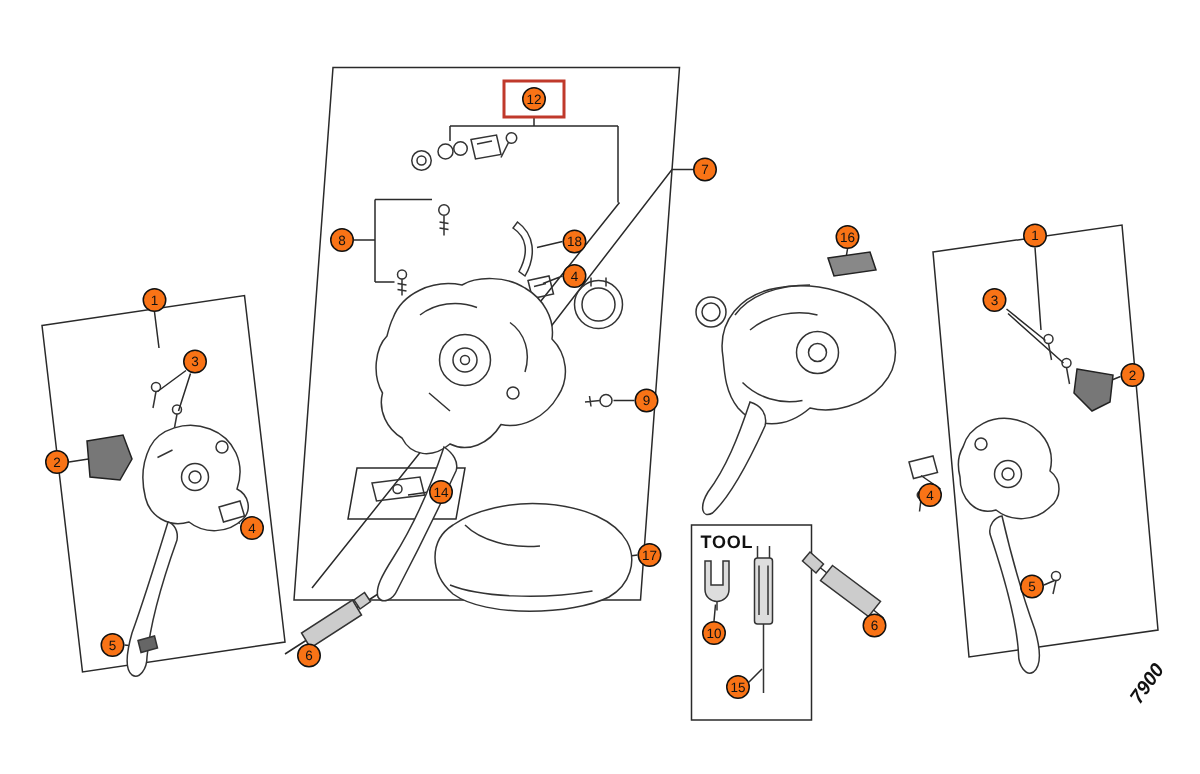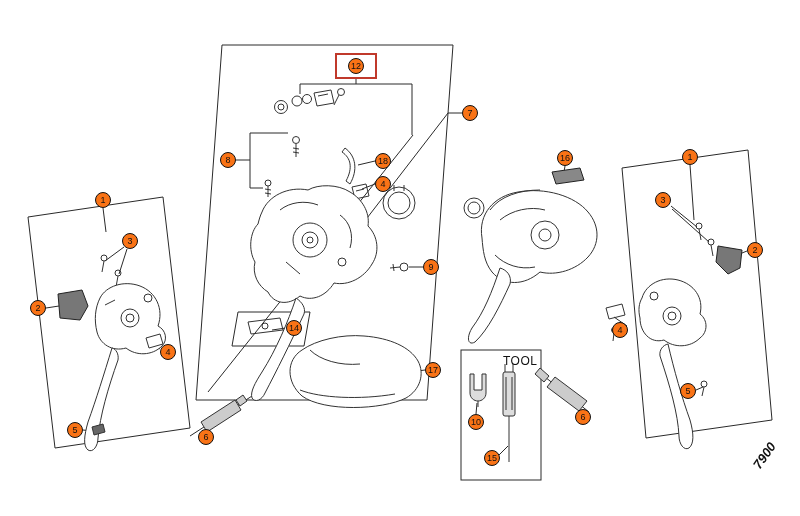--- a/index.html
+++ b/index.html
@@ -1,20 +1,20 @@
 <!DOCTYPE html>
 <html><head>
 <meta charset="utf-8">
 <style>
   html,body{margin:0;padding:0;background:#fff;}
   .screen{position:relative;width:800px;height:516px;background:#ffffff;overflow:hidden;
           font-family:"Liberation Sans",sans-serif;color:#111;}
   svg{position:absolute;left:0;top:0;}
   .title{position:absolute;font-size:17px;font-weight:bold;white-space:nowrap;}
-  .tool-label{position:absolute;font-size:12px;font-weight:normal;letter-spacing:.5px;margin-left:36px;}
+  .tool-label{position:absolute;font-size:12px;font-weight:bold;letter-spacing:.5px;}
   .part-code{position:absolute;font-size:13px;font-weight:bold;font-style:italic;
              transform:rotate(-55deg);transform-origin:center;}
   .co{position:absolute;width:16px;height:16px;border:1.3px solid #111;border-radius:50%;
       background:#f97316;font-size:9px;font-weight:normal;display:flex;align-items:center;
       justify-content:center;transform:translate(-50%,-50%);box-sizing:border-box;cursor:default;}
   .highlight-box{position:absolute;width:42px;height:26px;border:2px solid #c0392b;
       transform:translate(-50%,-50%);box-sizing:border-box;}
 </style>
 </head>
 <body>

